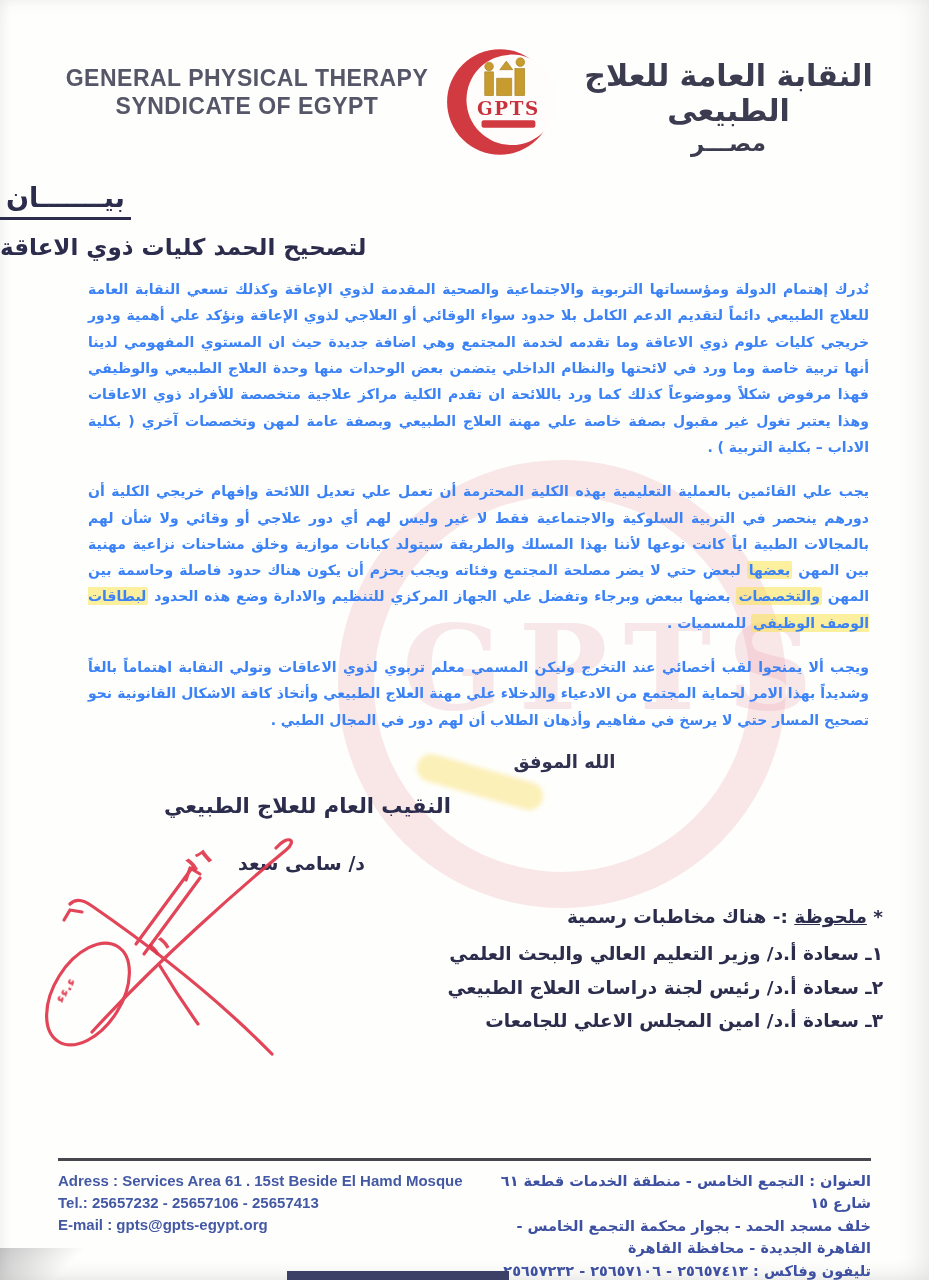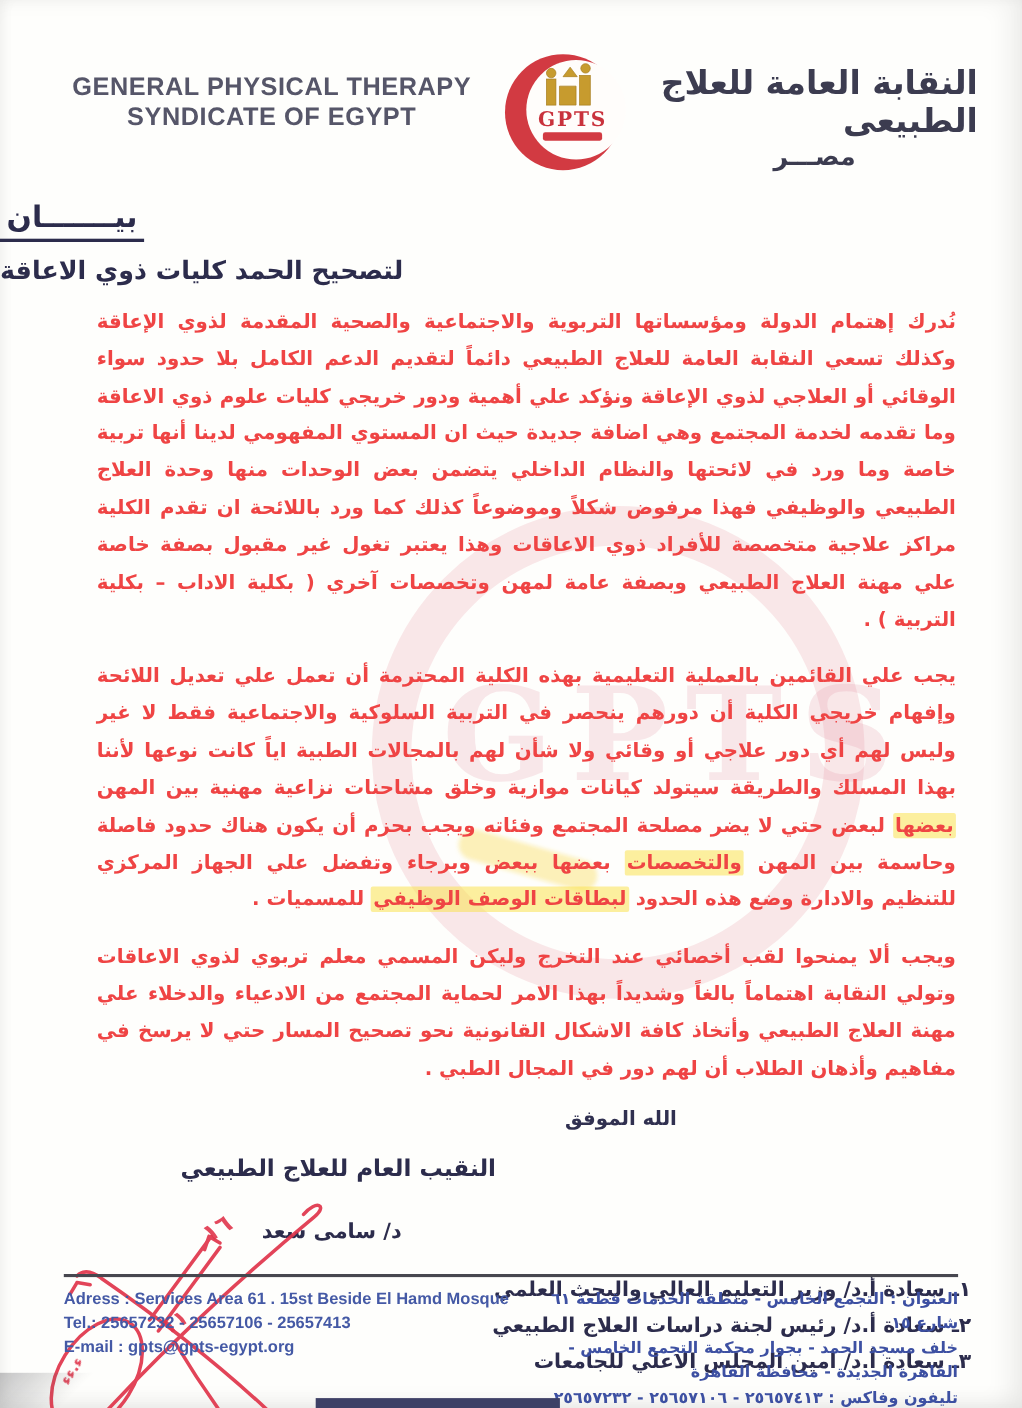--- a/index.html
+++ b/index.html
@@ -21,43 +21,43 @@
     font-family:"DejaVu Serif",serif;font-weight:bold;font-size:118px;letter-spacing:16px;
     color:rgba(226,142,160,.20);
   }
   .wm-streak{
     position:absolute;left:415px;top:768px;width:130px;height:28px;border-radius:14px;
     background:rgba(250,222,92,.42);transform:rotate(16deg);filter:blur(2px);z-index:0;
   }
   
   .header{
     position:relative;z-index:1;display:flex;align-items:flex-start;
-    padding:46px 40px 0 58px;gap:22px;
+    padding:46px 40px 0 58px;gap:10px;
   }
   .hdr-en{
     width:378px;text-align:center;padding-top:18px;
     font-family:"Liberation Sans","DejaVu Sans",sans-serif;
     font-size:23px;font-weight:bold;color:#565669;letter-spacing:.5px;line-height:1.22;
   }
   .hdr-logo{width:112px;flex:0 0 auto;margin-top:0px;}
   .hdr-ar{flex:1;text-align:center;direction:rtl;color:#3c3c50;padding-top:12px;}
-  .hdr-ar .org{font-size:30px;font-weight:bold;letter-spacing:0px;text-align:right;}
+  .hdr-ar .org{font-size:30px;font-weight:bold;letter-spacing:0px;}
   .hdr-ar .country{font-size:23px;font-weight:bold;margin-top:2px;letter-spacing:2px;}
   
   .title-wrap{position:relative;z-index:1;text-align:left;margin-top:20px;color:#2c2c4c;}
   .title{
     display:inline-block;font-size:27px;font-weight:bold;
     border-bottom:3px solid #2c2c4c;padding:0 6px 4px 6px;
   }
   .subtitle{font-size:23px;font-weight:bold;margin-top:14px;color:#2c2c4c;}
   
   .bodytext{
     position:relative;z-index:1;direction:rtl;text-align:justify;
-    margin:16px 60px 0 88px;color:#ef4444;
-    font-size:18px;font-weight:bold;line-height:1.88;
+    margin:16px 60px 0 88px;color:#3b82f6;
+    font-size:14px;font-weight:bold;line-height:1.88;
   }
   .bodytext p{margin:0 0 18px 0;}
   .hl{background:rgba(250,225,80,.55);padding:1px 2px;border-radius:2px;}
   .closing{
     position:relative;z-index:1;width:fit-content;margin:2px auto 16px auto;left:100px;
     font-size:18px;font-weight:bold;color:#303050;direction:rtl;
   }
   
   .sig-zone{position:relative;z-index:1;height:296px;margin-top:14px;}
   .sig-title{
@@ -153,20 +153,24 @@
         <path d="M120 140 q 18 30 38 58"></path>
       </g>
       <g fill="#e0354b" opacity="0.9" font-family="DejaVu Sans, sans-serif" font-weight="bold">
         <text x="150" y="48" font-size="22" transform="rotate(-32 150 48)">١٦</text>
         <text x="112" y="132" font-size="20" transform="rotate(-32 112 132)">١١</text>
         <text x="22" y="178" font-size="14" transform="rotate(-58 22 178)">ء.ءء</text>
       </g>
     </svg>
 
     <div class="note">
+      <div class="note-head">
+        <span>*</span>
+        <span class="note-label">ملحوظة</span><span> :- هناك مخاطبات رسمية</span>
+      </div>
       <ol>
         <li>١ـ سعادة أ.د/ وزير التعليم العالي والبحث العلمي</li>
         <li>٢ـ سعادة أ.د/ رئيس لجنة دراسات العلاج الطبيعي</li>
         <li>٣ـ سعادة أ.د/ امين المجلس الاعلي للجامعات</li>
 
       </ol>
     </div>
   </div>
 
   <div class="footer">

